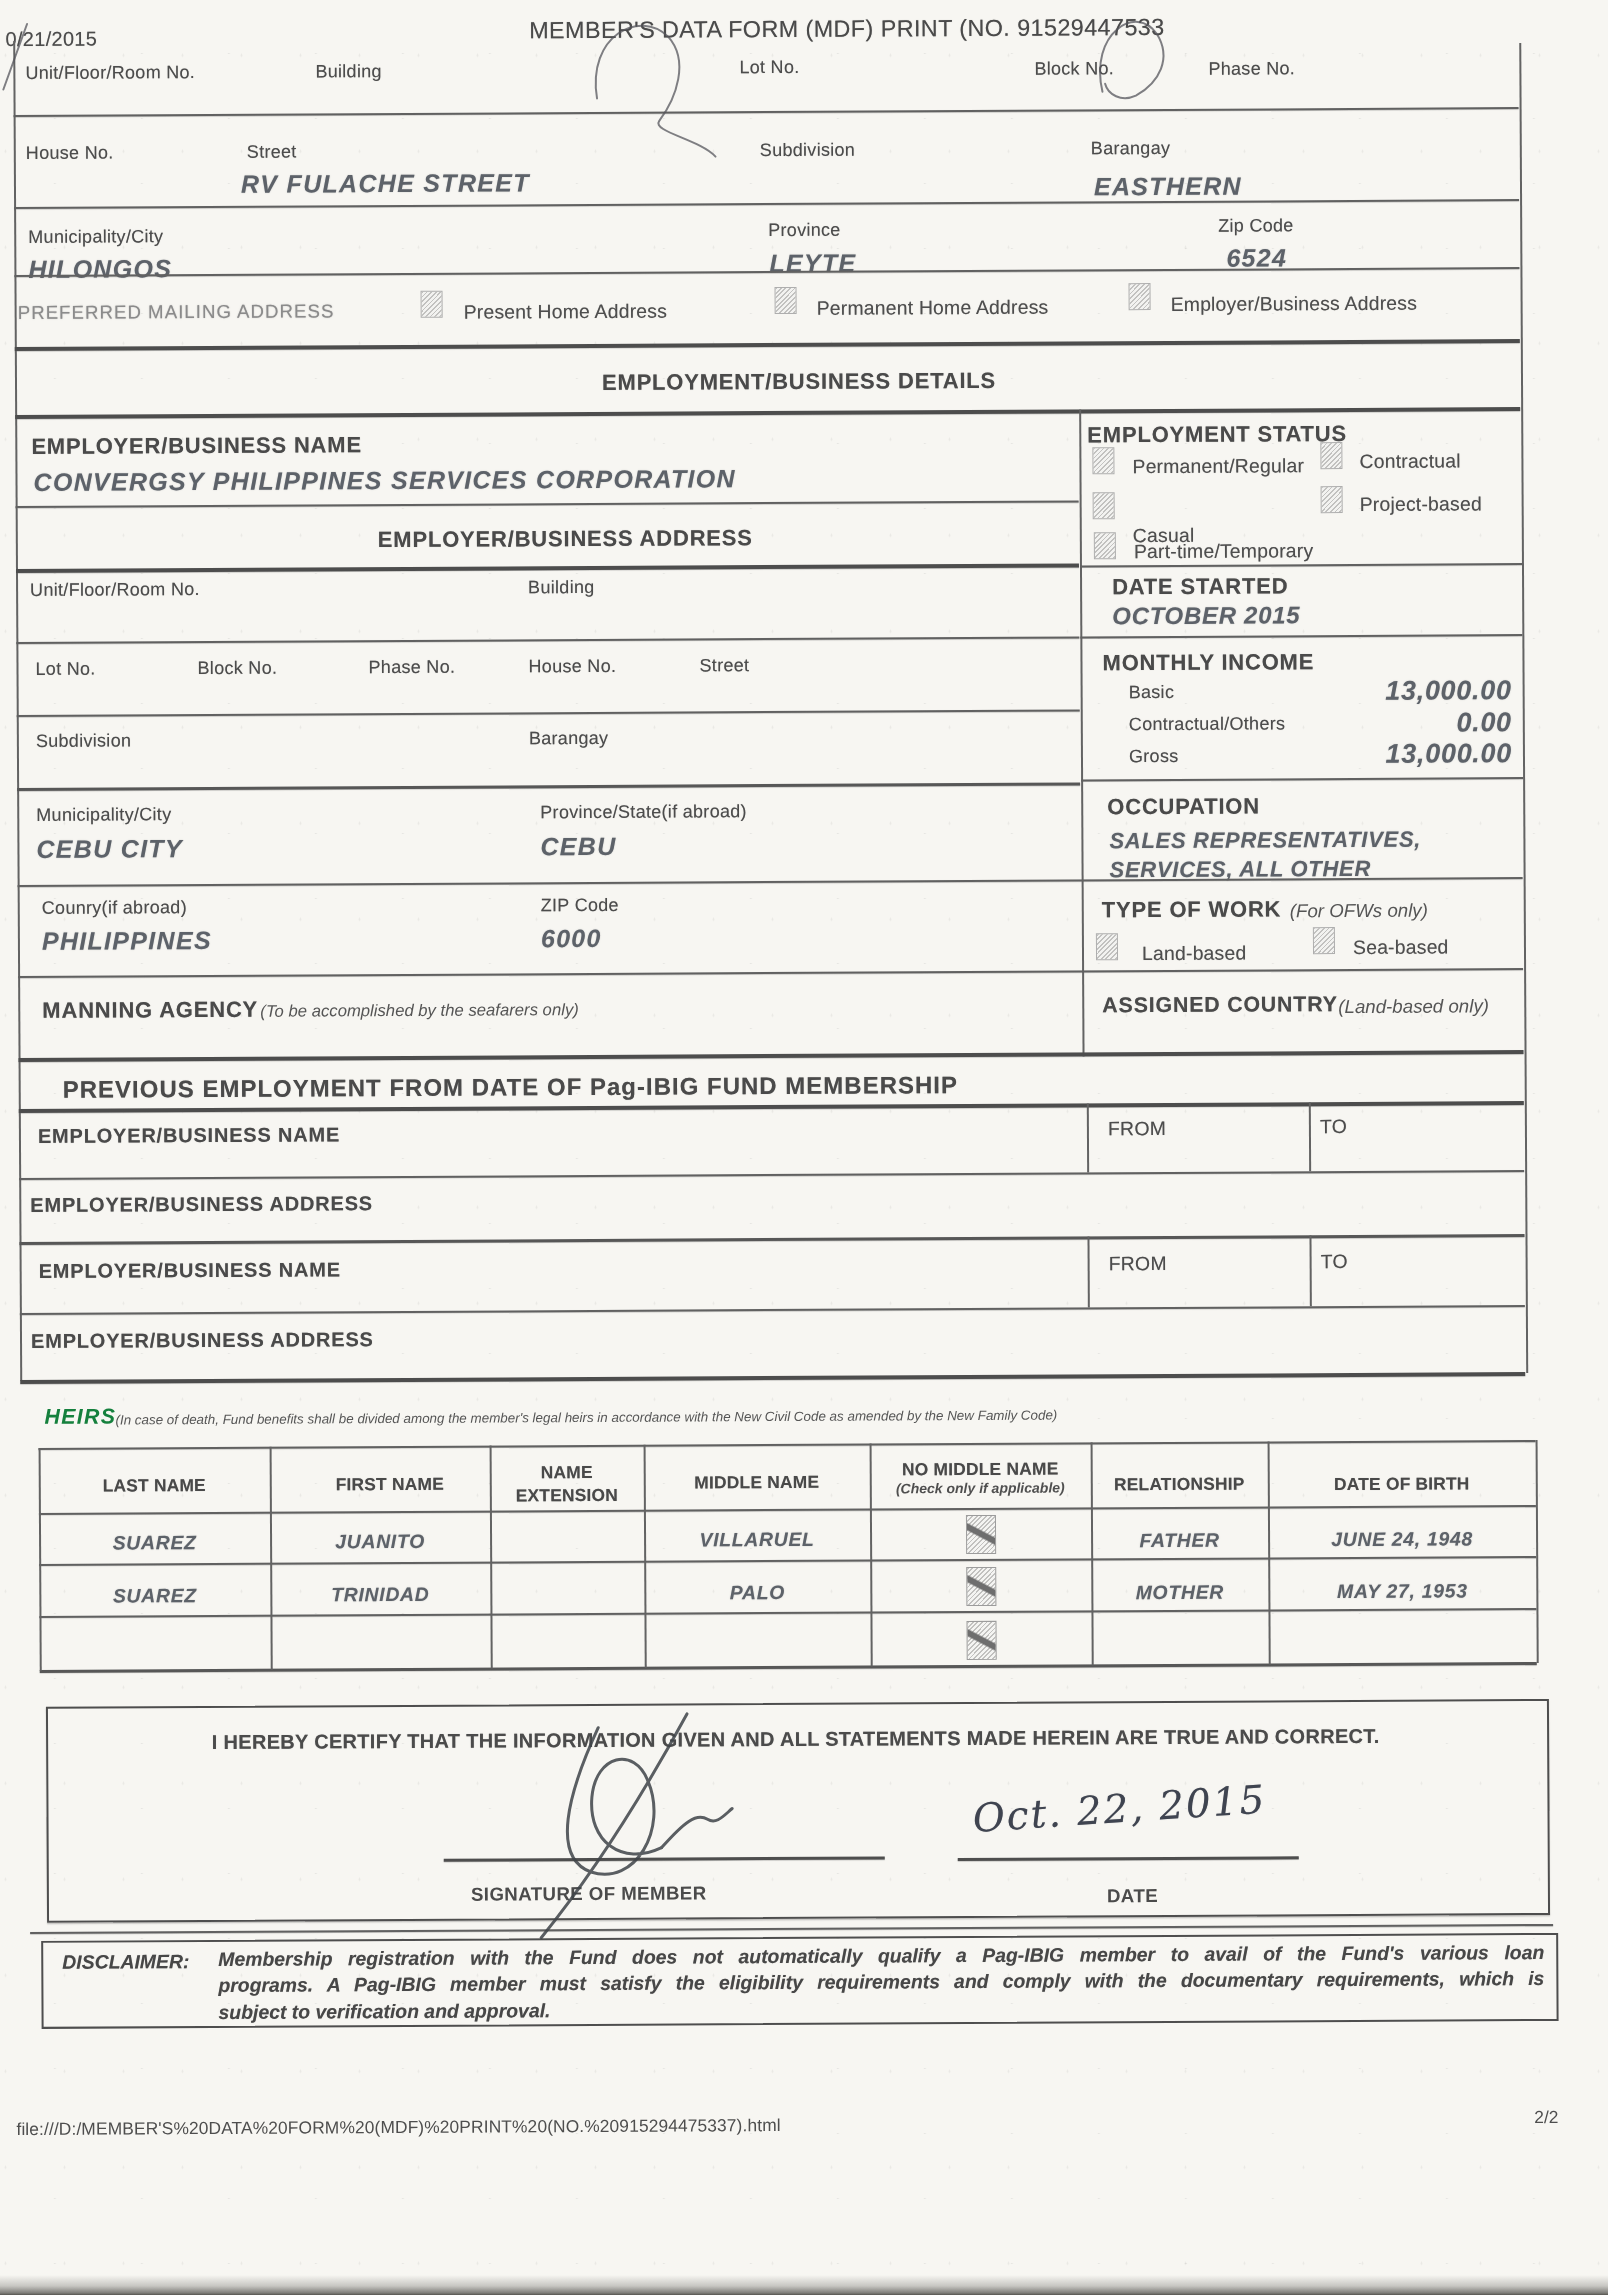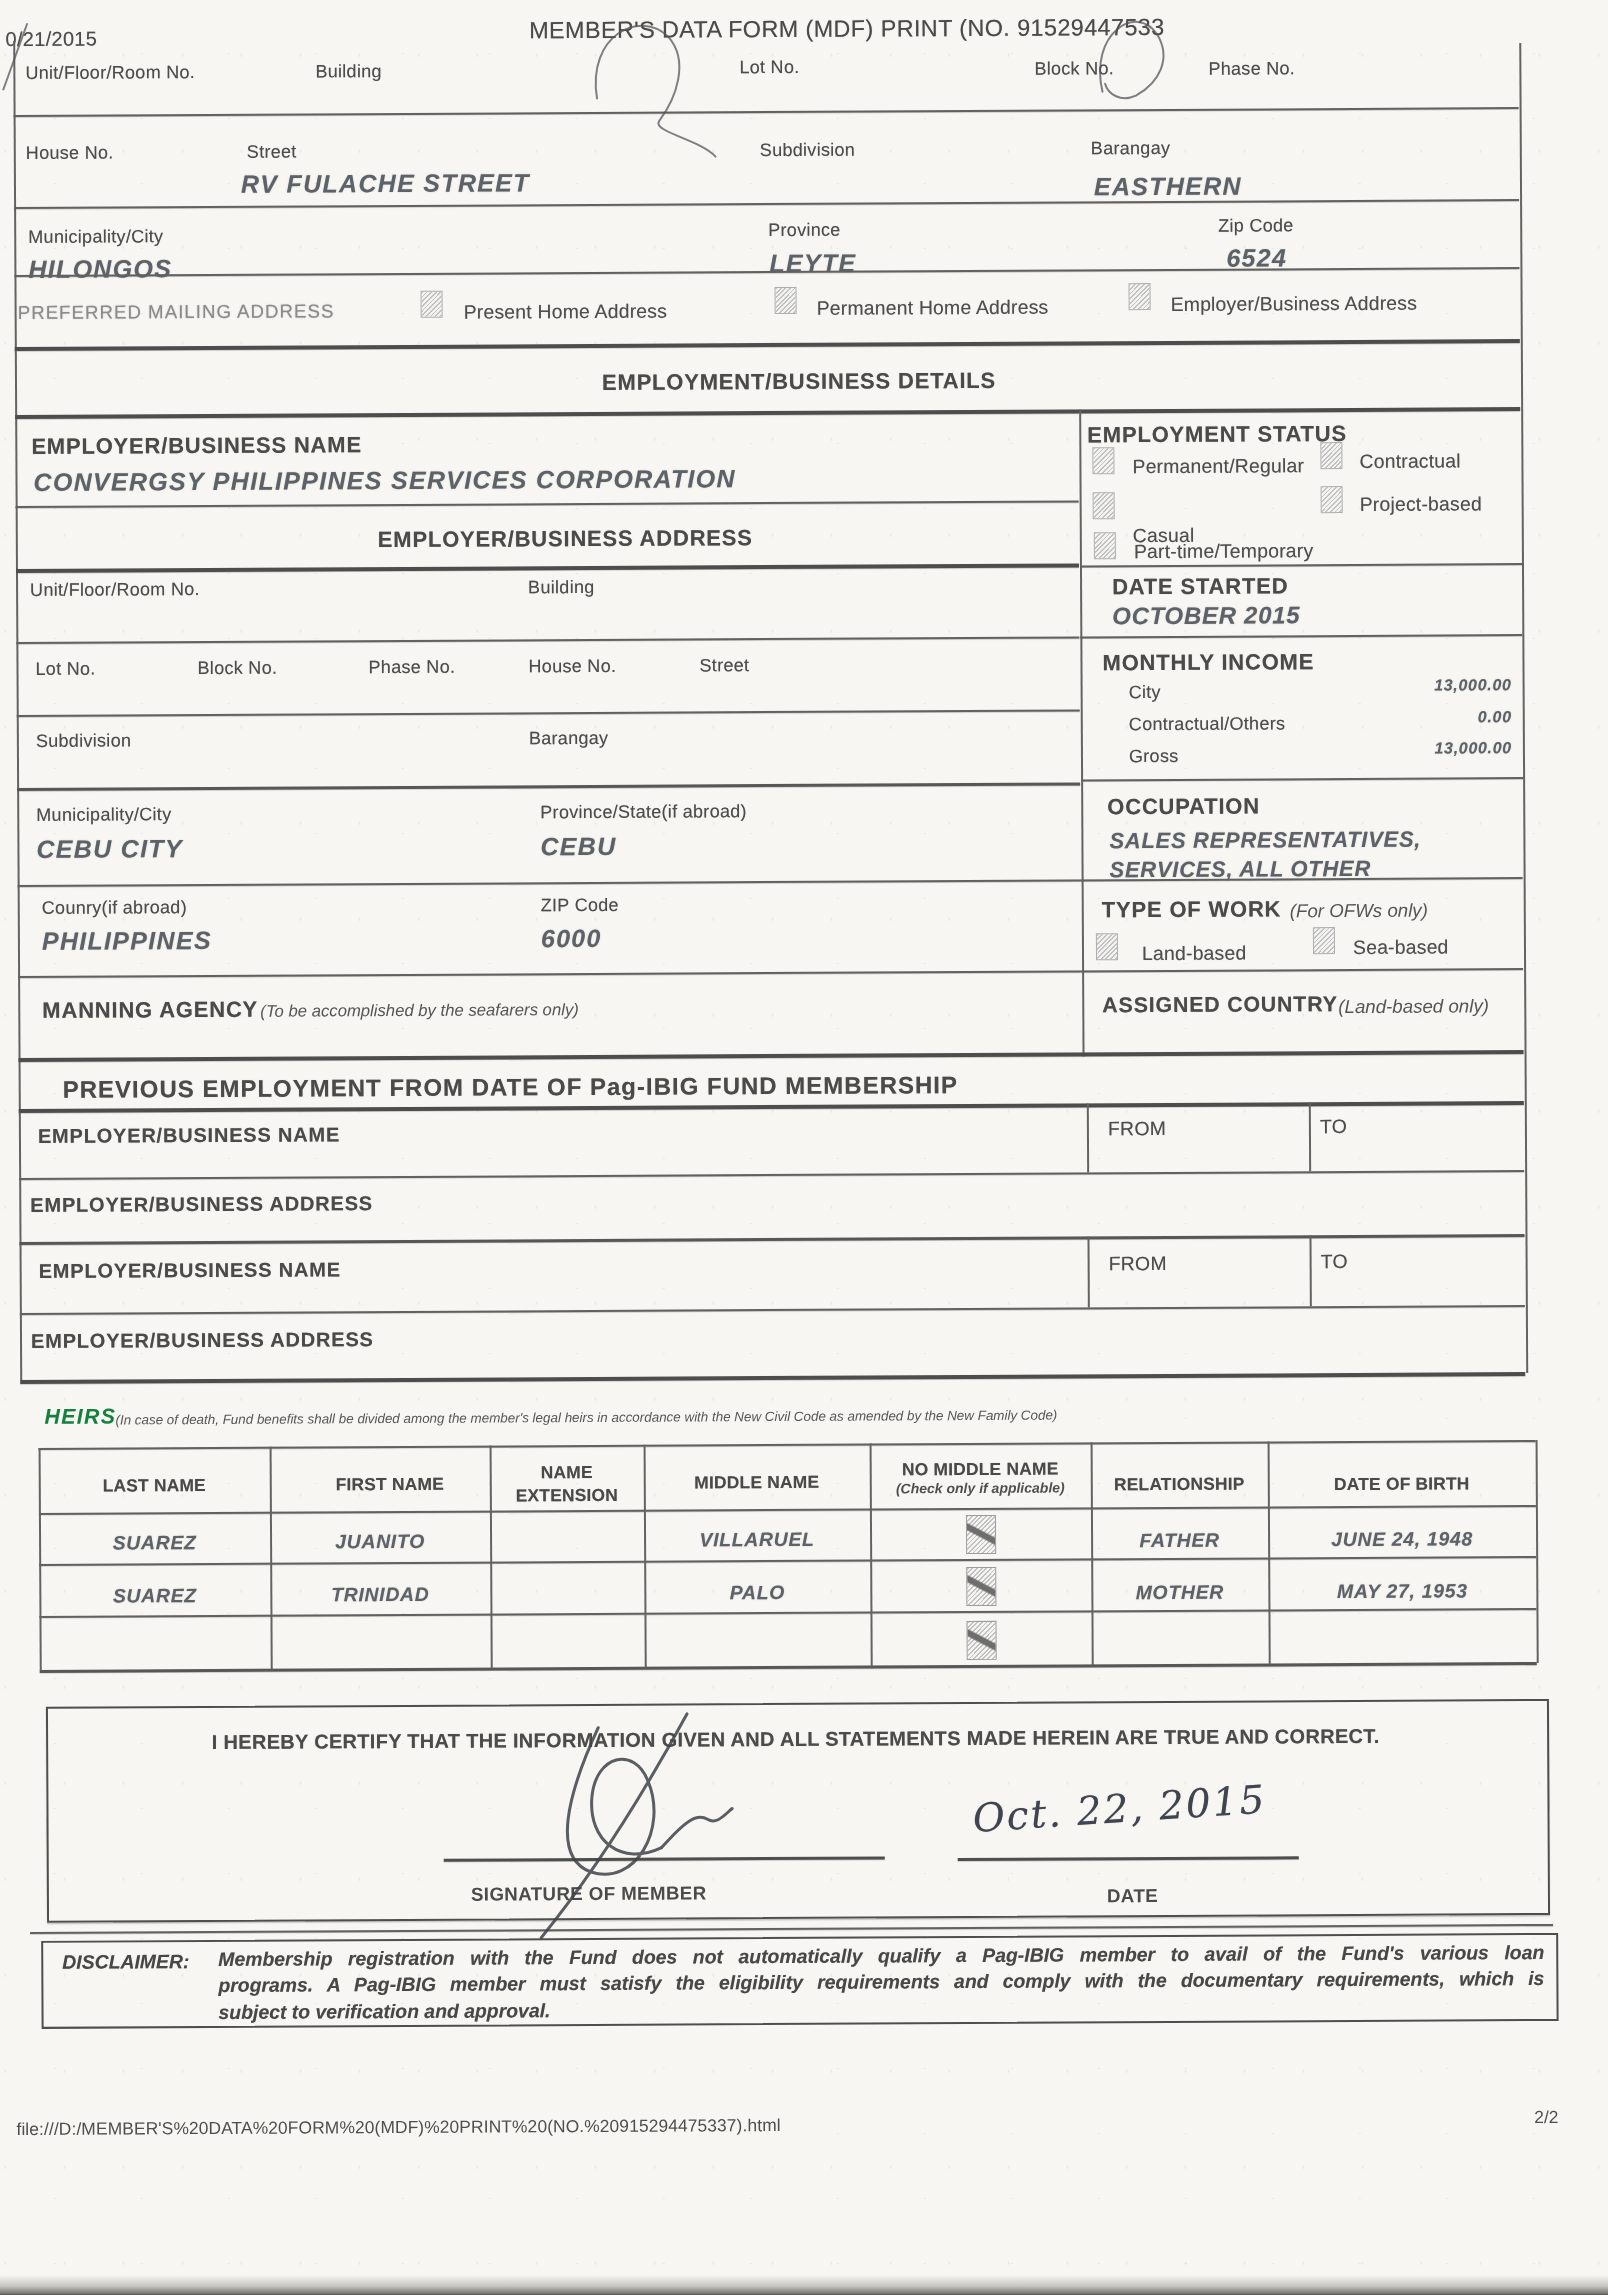--- a/index.html
+++ b/index.html
@@ -13,21 +13,21 @@
   .faint{color:#8b8b8b;text-shadow:0 0 1.3px rgba(139,139,139,.6);}
   .shead{font:700 22px/1.15 "Liberation Sans",sans-serif;color:#4a4a4a;letter-spacing:0.8px;
          text-shadow:0 0 0.7px rgba(74,74,74,.5);}
   .shead2{font:700 24px/1.1 "Liberation Sans",sans-serif;color:#4a4a4a;letter-spacing:1px;
           text-shadow:0 0 0.7px rgba(74,74,74,.5);}
   .title{font:23.4px/1.1 "Liberation Sans",sans-serif;color:#4a4a4a;letter-spacing:0.4px;
          text-shadow:0 0 0.7px rgba(74,74,74,.55);}
   .val{font:italic 700 25px/1.1 "Liberation Sans",sans-serif;color:#5d6269;letter-spacing:1.3px;
        text-shadow:0 0 1.3px rgba(93,98,105,.40);}
   .val.m{font-size:22px;letter-spacing:0.7px;}
-  .val.inc{font-size:16px;letter-spacing:0.7px;}
+  .val.inc{font-size:27px;letter-spacing:0.7px;}
   .cblbl{font:19.4px/1.2 "Liberation Sans",sans-serif;color:#4e4e4e;letter-spacing:0.2px;
          text-shadow:0 0 0.7px rgba(78,78,78,.45);}
   .note{font:italic 16.7px/1.2 "Liberation Sans",sans-serif;color:#555;}
   .note.big{font-size:18.7px;}
   .hl{position:absolute;height:2px;background:#616161;box-shadow:0 0.7px 0.7px rgba(97,97,97,.35);}
   .hl.t{height:4px;background:#4d4d4d;}
   .hl.m{height:2.7px;background:#575757;}
   .vl{position:absolute;width:2px;background:#636363;}
   .cb{position:absolute;width:20px;height:25px;border:1.3px solid #aeaeae;
       background:repeating-linear-gradient(135deg,rgba(150,150,150,.55) 0 1.3px,rgba(242,242,240,.95) 1.3px 3.3px);}
@@ -122,21 +122,21 @@
   <div class="abs cblbl" style="left:1357px;top:500px;">Project-based</div>
   <div class="cb" style="left:1091px;top:538px;"></div>
   <div class="abs cblbl" style="left:1131px;top:546px;">Part-time/Temporary</div>
   <div class="hl" style="left:1077px;top:571px;width:442px;"></div>
 
   <div class="abs shead" style="left:1109px;top:580px;">DATE STARTED</div>
   <div class="abs val m" style="left:1109px;top:609px;font-size:24px;">OCTOBER 2015</div>
   <div class="hl" style="left:1077px;top:642px;width:442px;"></div>
 
   <div class="abs shead" style="left:1099px;top:656px;">MONTHLY INCOME</div>
-  <div class="abs lbl" style="left:1125px;top:688px;">City</div>
+  <div class="abs lbl" style="left:1125px;top:688px;">Basic</div>
   <div class="abs val inc" style="left:1302px;top:684px;width:206px;text-align:right;">13,000.00</div>
   <div class="abs lbl" style="left:1125px;top:720px;">Contractual/Others</div>
   <div class="abs val inc" style="left:1302px;top:716px;width:206px;text-align:right;">0.00</div>
   <div class="abs lbl" style="left:1125px;top:752px;">Gross</div>
   <div class="abs val inc" style="left:1302px;top:747px;width:206px;text-align:right;">13,000.00</div>
   <div class="hl" style="left:1077px;top:785px;width:442px;"></div>
 
   <div class="abs shead" style="left:1103px;top:800px;">OCCUPATION</div>
   <div class="abs val m" style="left:1105px;top:835px;">SALES REPRESENTATIVES,</div>
   <div class="abs val m" style="left:1105px;top:864px;">SERVICES, ALL OTHER</div>

